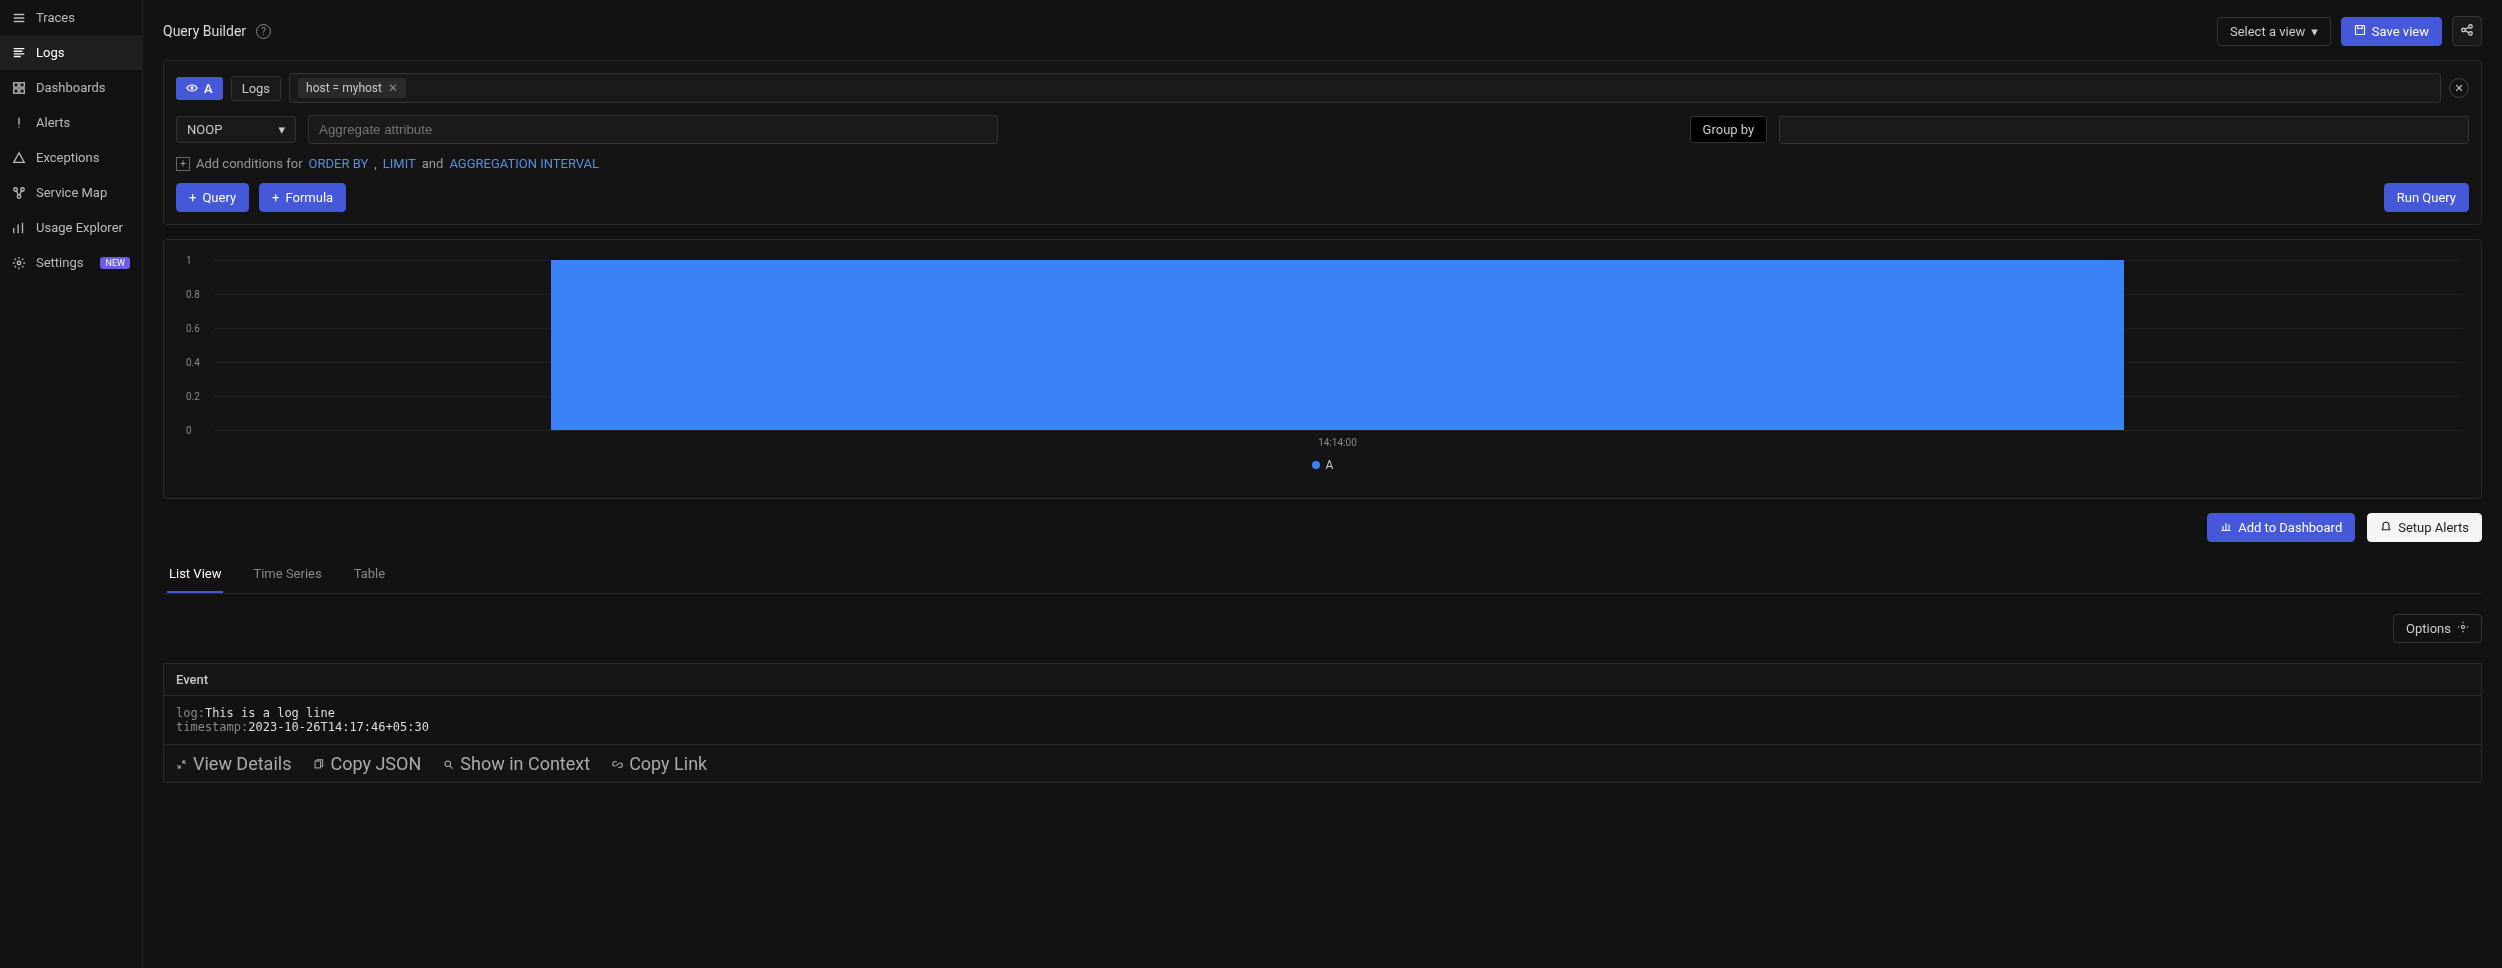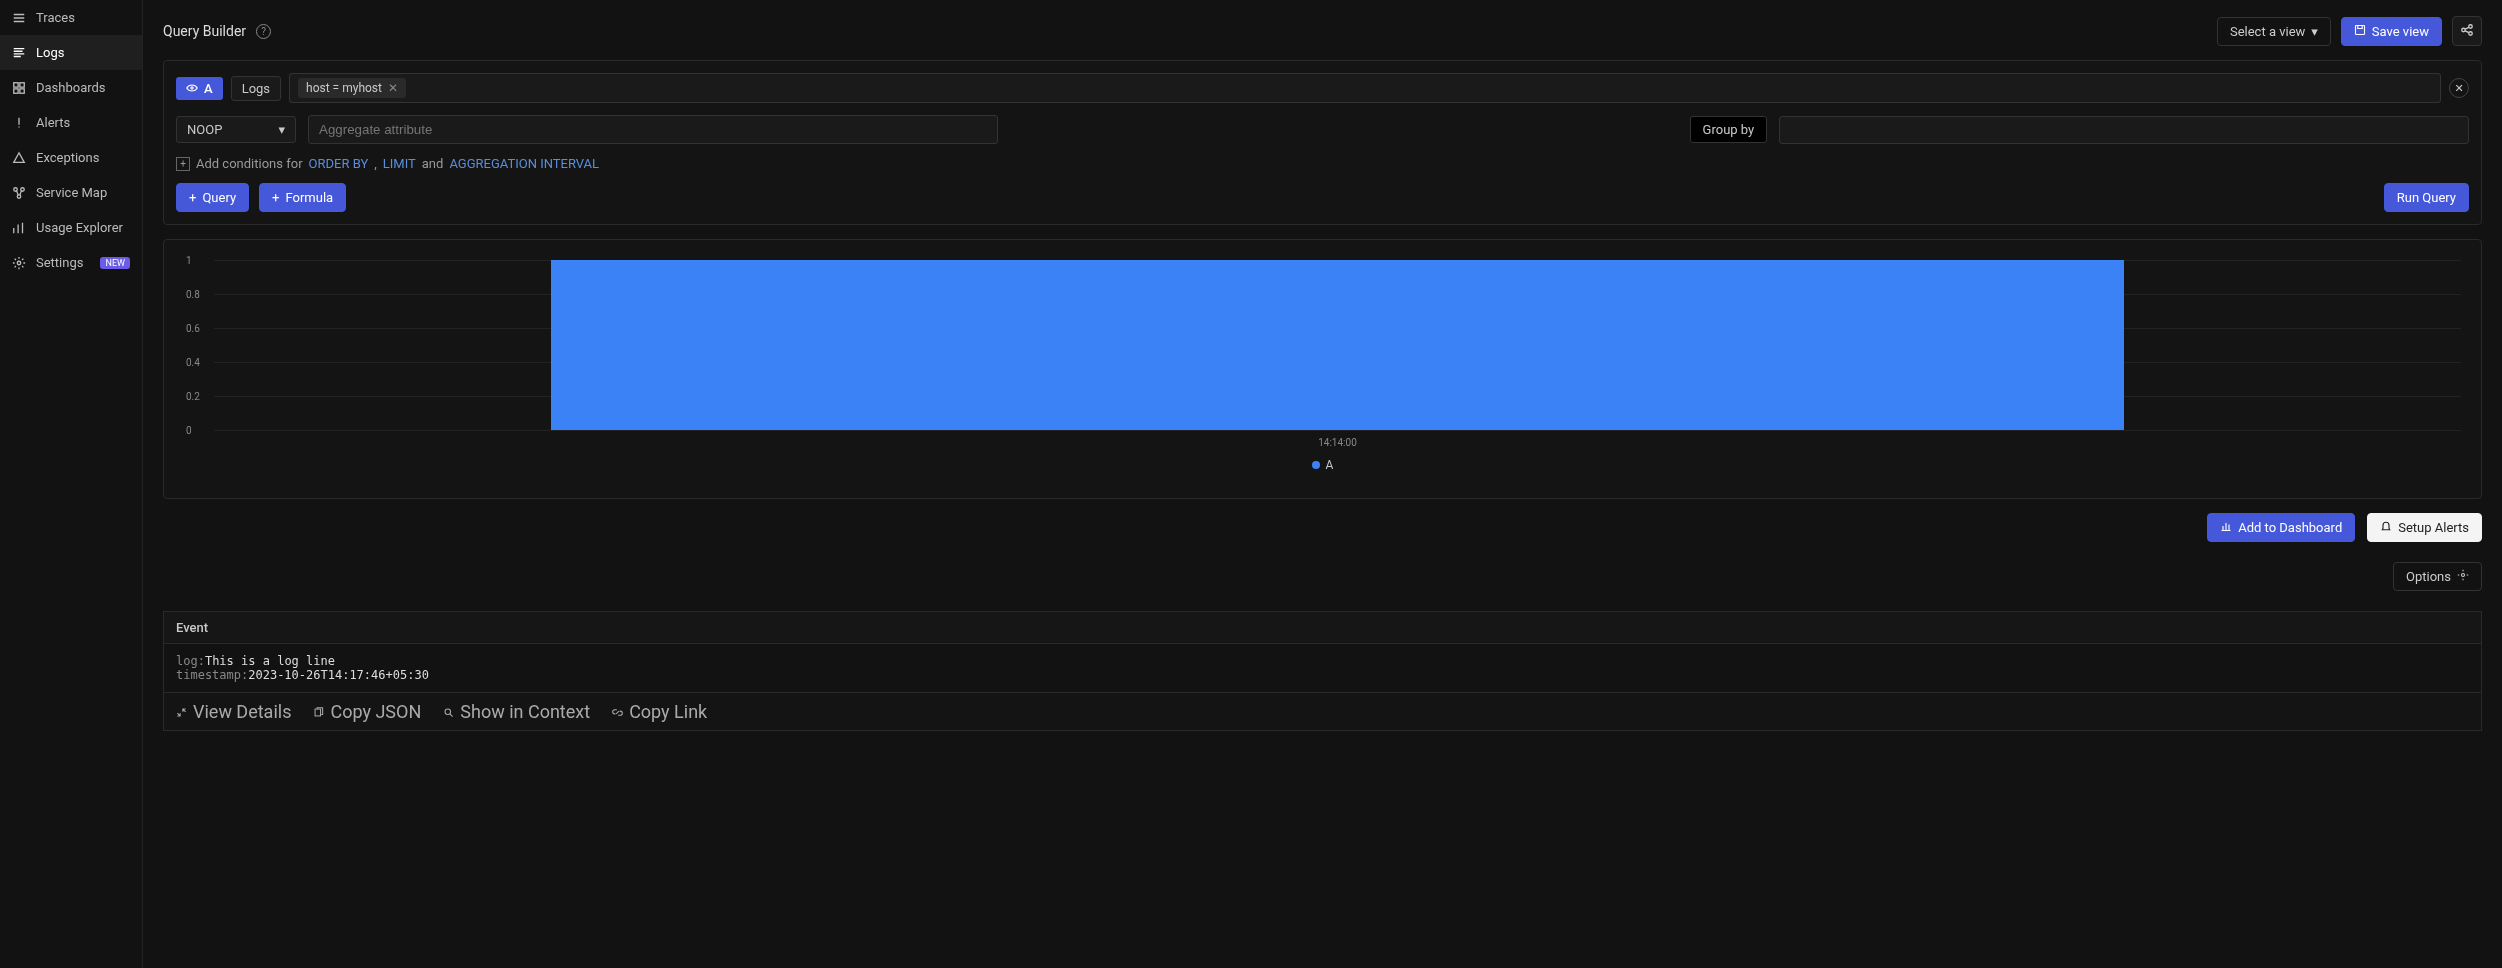--- a/index.html
+++ b/index.html
@@ -478,20 +478,25 @@
       <span>Add to Dashboard</span>
     </div>
     <div class="btn white">
       <span><svg viewBox="0 0 16 16" width="12" height="12" style="stroke:#222">
             <path d="M4 11V7a4 4 0 018 0v4l1 2H3l1-2z"></path>
           </svg></span>
       <span>Setup Alerts</span>
     </div>
   </div>
 
+  <div class="tabs">
+    <div class="tab active">List View</div>
+    <div class="tab">Time Series</div>
+    <div class="tab">Table</div>
+  </div>
 
   <div class="options-row">
     <div class="btn ghost">
       <span>Options</span>
       <span><svg viewBox="0 0 16 16" width="12" height="12">
             <circle cx="8" cy="8" r="2"></circle>
             <path d="M8 1v2M8 13v2M1 8h2M13 8h2"></path>
           </svg></span>
     </div>
   </div>

